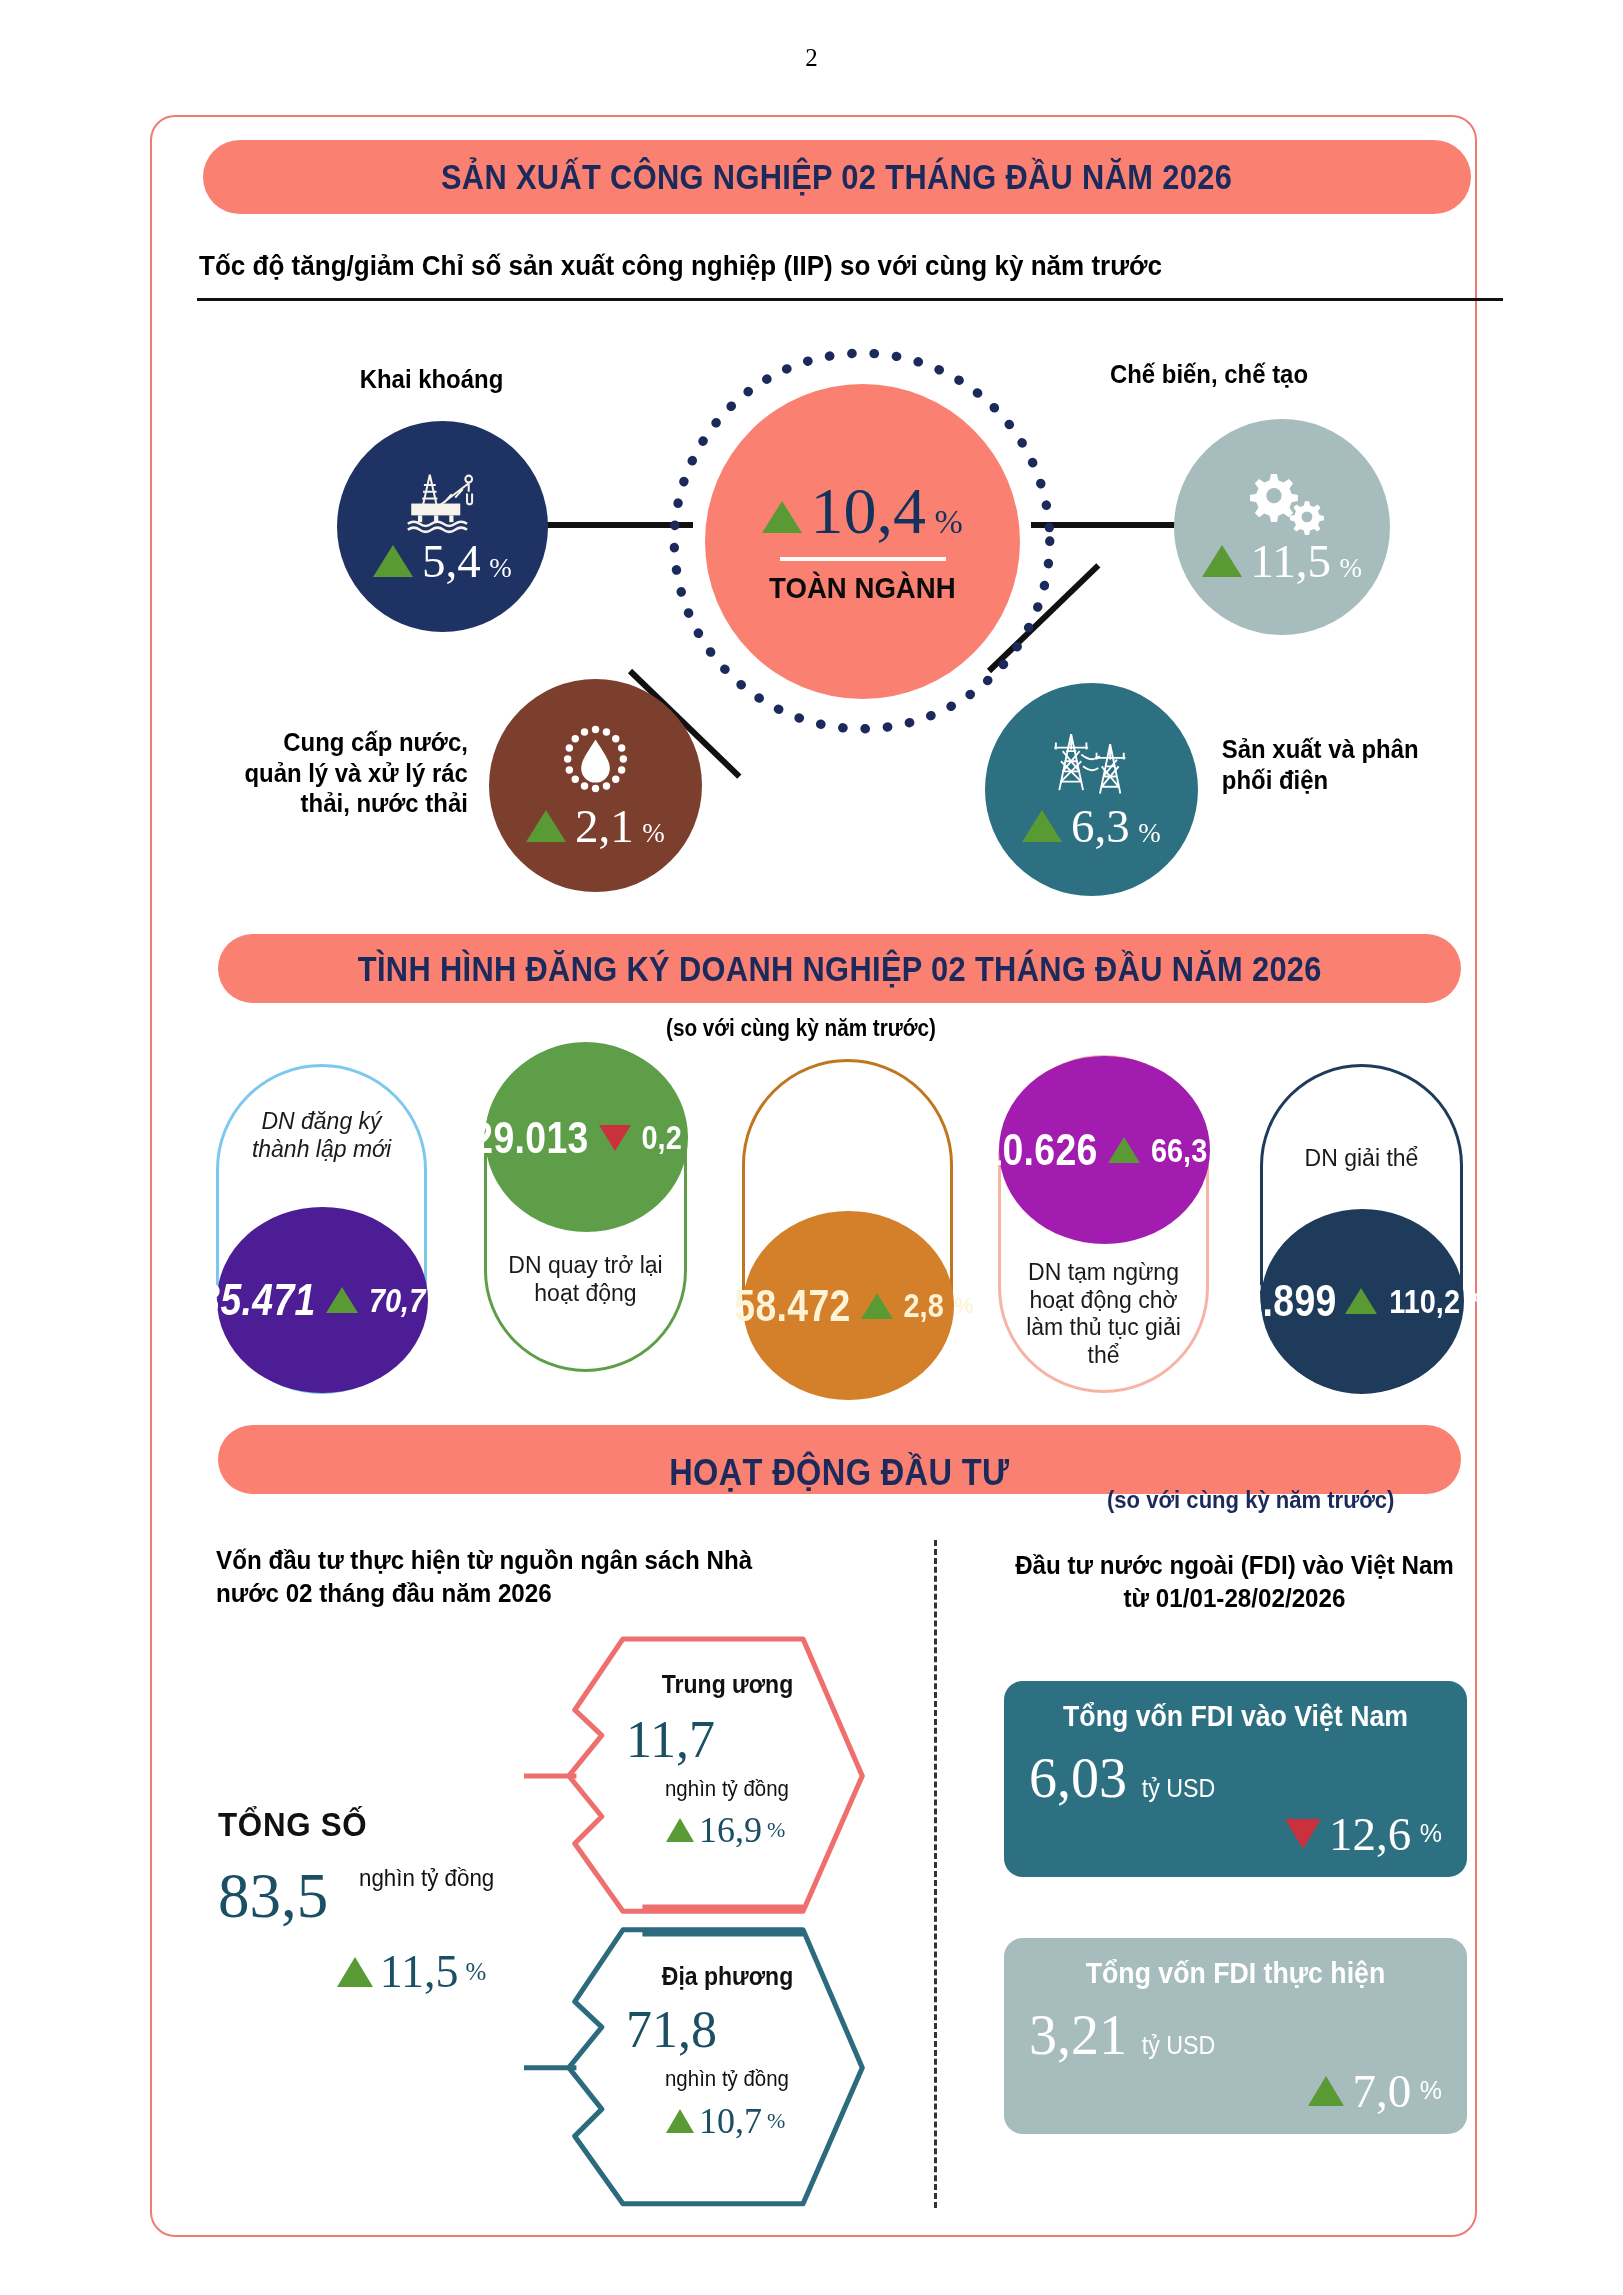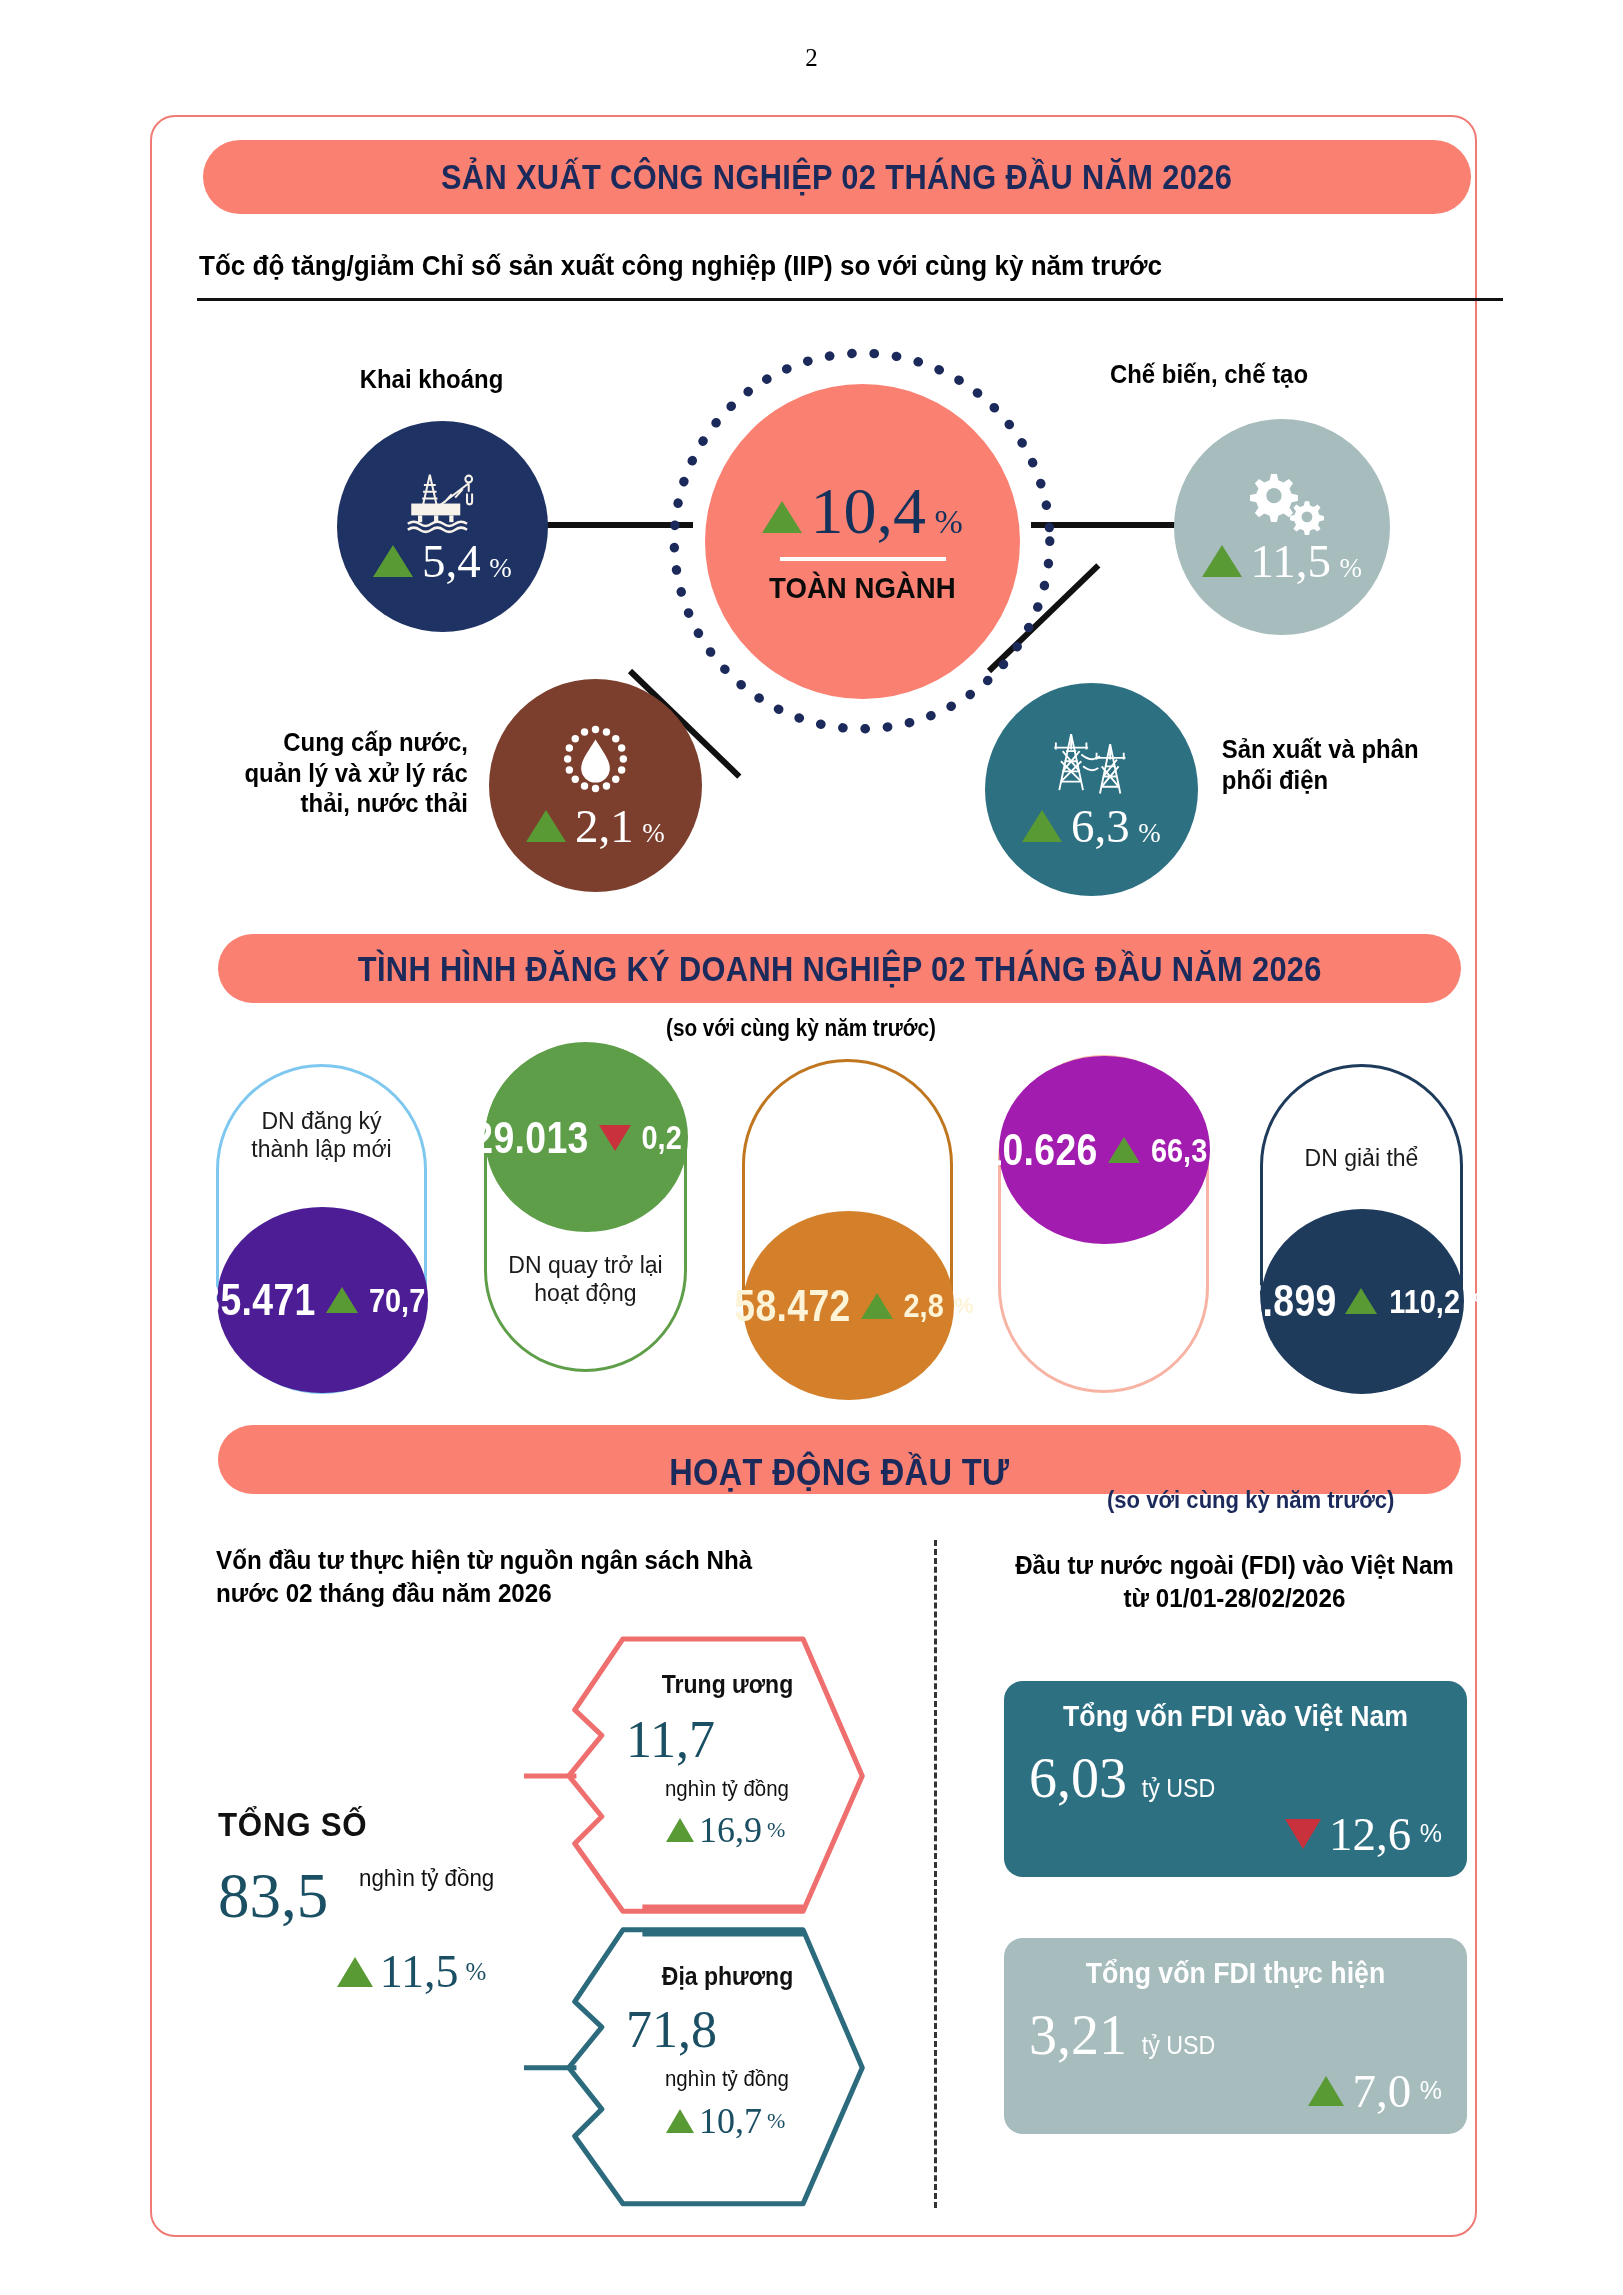--- a/index.html
+++ b/index.html
@@ -326,21 +326,21 @@
     <span class="pct" style="color:#fff;">%</span>
   </div>
 </div>
 <div class="lbl" style="left:1211px; top:734px; width:271px; text-align:left;">Sản xuất và phân phối điện</div>
 
 <div class="banner" style="left:218px; top:934px; width:1243px; height:69px;">
   <span class="banner-text">TÌNH HÌNH ĐĂNG KÝ DOANH NGHIỆP 02 THÁNG ĐẦU NĂM 2026</span>
 </div>
 <div class="note-sokyl" style="left:651px; top:1015px;">(so với cùng kỳ năm trước)</div>
 
-<div class="cap" style="left:216px; top:1064px; width:211px; height:330px; border:3.4px solid #7ec8f0; justify-content:flex-start;">
+<div class="cap" style="left:216px; top:1064px; width:211px; height:330px; border:3.4px solid #7ec8f0; justify-content:flex-start;font-style:italic;">
   <div class="cap-caption" style="margin-top:41px; width:182px;">DN đăng ký thành lập mới</div>
   <div class="cap-blob" style="position:absolute; left:-1.7px; top:140px; width:211px; height:186px; background:#4c1d95;">
     <div class="blob-num" style="color:#fff;">35.471</div>
     <div class="blob-rule" style="width:140px; background:#fff;"></div>
     <div class="blob-delta">
       <span class="tri-up-s"></span>
       <span class="d-num" style="color:#fff;">70,7</span>
       <span class="d-pct" style="color:#fff;">%</span>
     </div>
   </div>
@@ -374,20 +374,21 @@
 <div class="cap" style="left:998px; top:1055px; width:211px; height:338px; border:3.4px solid #f7b3a3;">
   <div class="cap-blob" style="position:absolute; left:-1.7px; top:-1.7px; width:211px; height:188px; background:#a21caf;">
     <div class="blob-num" style="color:#fff;">10.626</div>
     <div class="blob-rule" style="width:142px; background:#fff;"></div>
     <div class="blob-delta">
       <span class="tri-up-s"></span>
       <span class="d-num" style="color:#fff;">66,3</span>
       <span class="d-pct" style="color:#fff;">%</span>
     </div>
   </div>
+  <div class="cap-caption" style="margin-top:201px; width:191px;">DN tạm ngừng hoạt động chờ làm thủ tục giải thể</div>
 </div>
 
 <div class="cap" style="left:1260px; top:1064px; width:203px; height:330px; border:3.4px solid #1e3b5c;">
   <div class="cap-caption" style="margin-top:78px; width:178px;">DN giải thể</div>
   <div class="cap-blob" style="position:absolute; left:-1.7px; top:142px; width:203px; height:184px; background:#1e3b5c;">
     <div class="blob-num" style="color:#fff;">7.899</div>
     <div class="blob-rule" style="width:134px; background:#fff;"></div>
     <div class="blob-delta">
       <span class="tri-up-s"></span>
       <span class="d-num" style="color:#fff;">110,2</span>

